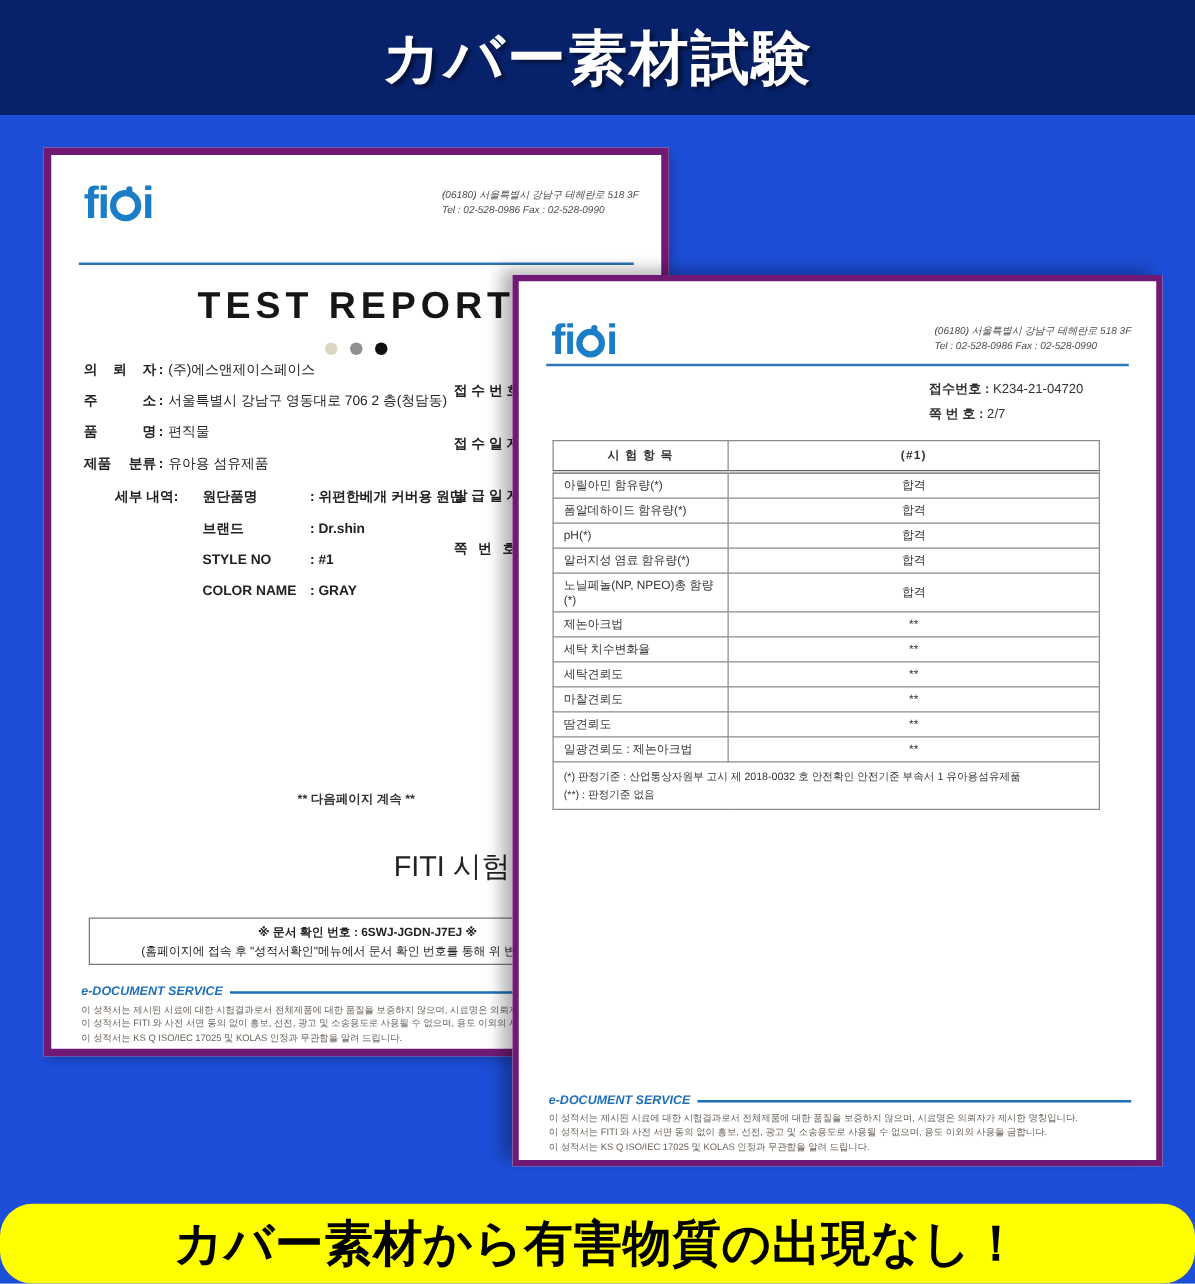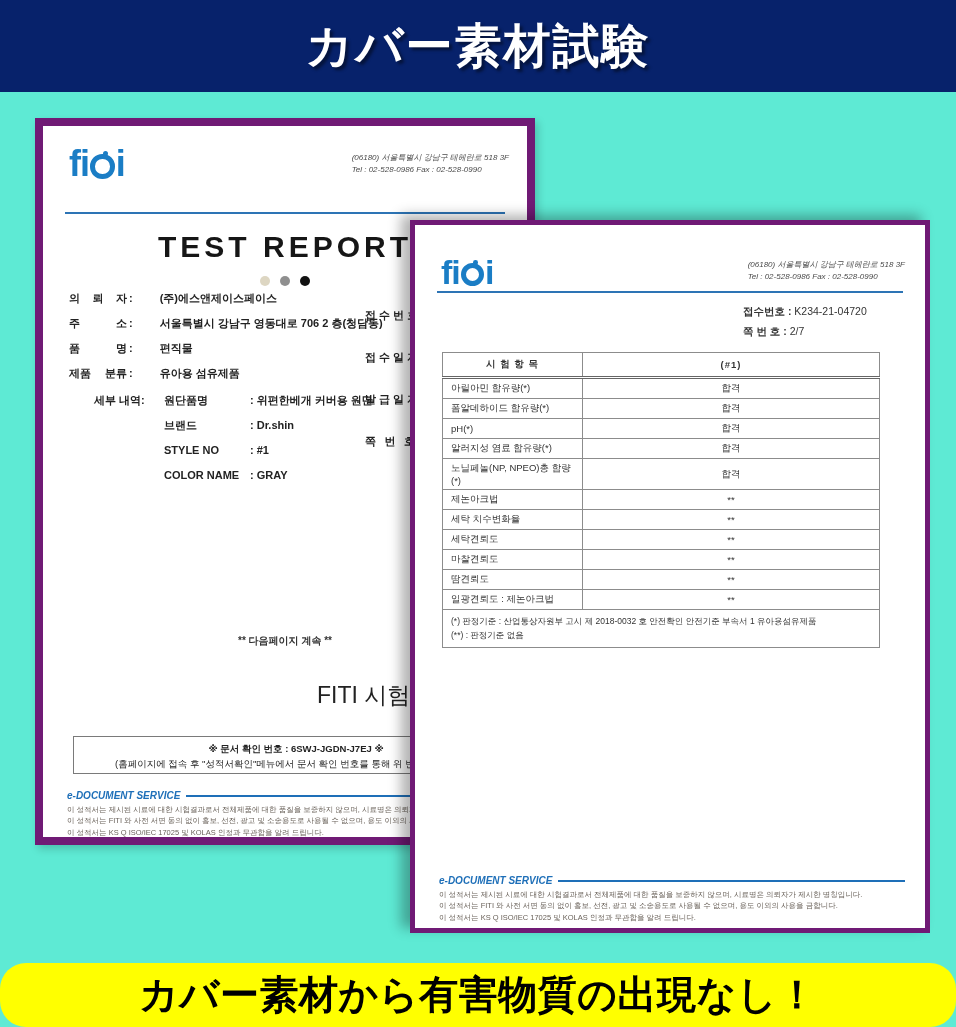--- a/index.html
+++ b/index.html
@@ -1,30 +1,30 @@
 <!DOCTYPE html>
 <html><head>
 <meta charset="utf-8">
 <style>
   * { margin:0; padding:0; box-sizing:border-box; }
   html,body { background:#ffffff; }
   body { font-family:"Liberation Sans","DejaVu Sans",sans-serif; }
-  .stage { position:relative; width:956px; height:1027px; background:#5eead4; overflow:hidden; }
+  .stage { position:relative; width:956px; height:1027px; background:#1d4ed8; overflow:hidden; }
 
   
   .top-banner { position:absolute; left:0; top:0; width:956px; height:92px; background:#07226b;
     display:flex; align-items:center; justify-content:center; }
   .top-banner .t { color:#ffffff; font-size:47px; font-weight:bold; letter-spacing:2px;
     text-shadow:3px 3px 3px rgba(0,0,0,0.45); }
   .bottom-banner { position:absolute; left:0; top:963px; width:956px; height:64px; background:#ffff00;
     display:flex; align-items:center; justify-content:center;border-radius:26px; }
   .bottom-banner .t { color:#000000; font-size:39px; font-weight:bold; letter-spacing:0.5px; }
 
   
-  .doc { position:absolute; background:#ffffff; border:8px solid #701a75; }
+  .doc { position:absolute; background:#ffffff; border:6px solid #701a75; }
   .doc1 { left:35px; top:118px; width:500px; height:727px; z-index:1;
     box-shadow:3px 4px 8px rgba(0,0,0,0.18); }
   .doc2 { left:410px; top:220px; width:520px; height:713px; border-width:5px; z-index:2;
     box-shadow:-9px -5px 12px rgba(0,0,0,0.30); }
 
   
   .logo { position:absolute; color:#1a7dc5; font-weight:bold; letter-spacing:-1px;
     display:flex; align-items:center; line-height:1; }
   .logo .tchar { display:inline-block; border:0.16em solid #1a7dc5; border-radius:50%;
     width:0.68em; height:0.68em; margin:0 0.03em; position:relative; top:0.07em; }
@@ -36,21 +36,21 @@
   
   .report-title { position:absolute; left:0; right:0; top:104px; text-align:center;
     font-size:30px; font-weight:bold; letter-spacing:4px; color:#161616; }
   .dots { position:absolute; left:0; right:0; top:150px; display:flex; justify-content:center; gap:10px; }
   .dots span { width:10px; height:10px; border-radius:50%; display:inline-block; }
 
   .fields { position:absolute; left:26px; top:160px; font-size:11px; color:#222; }
   .fields .row { height:25px; line-height:25px; white-space:nowrap; }
   .flabel { display:inline-block; width:58px; font-weight:bold; text-align:justify; text-align-last:justify; }
   .fcolon { font-weight:bold; padding:0 4px 0 2px; }
-  .fvalue { font-weight:700;margin-left:23px; }
+  .fvalue { font-weight:400; }
 
   .details { position:absolute; left:26px; top:262px; font-size:11px; color:#222; }
   .details .row { height:25px; line-height:25px; padding-left:70px; white-space:nowrap; position:relative;margin-left:25px; }
   .dprefix { position:absolute; left:0; top:0; font-weight:bold; }
   .dlabel { display:inline-block; width:86px; font-weight:bold; }
   .dvalue { font-weight:600; }
 
   .rfields { position:absolute; left:322px; top:160px; font-size:11px; font-weight:bold; color:#222; }
   .rfields .row { height:25px; line-height:25px; white-space:nowrap;margin-top:17px; }
   .rlabel { display:inline-block; width:50px; text-align:justify; text-align-last:justify; }

